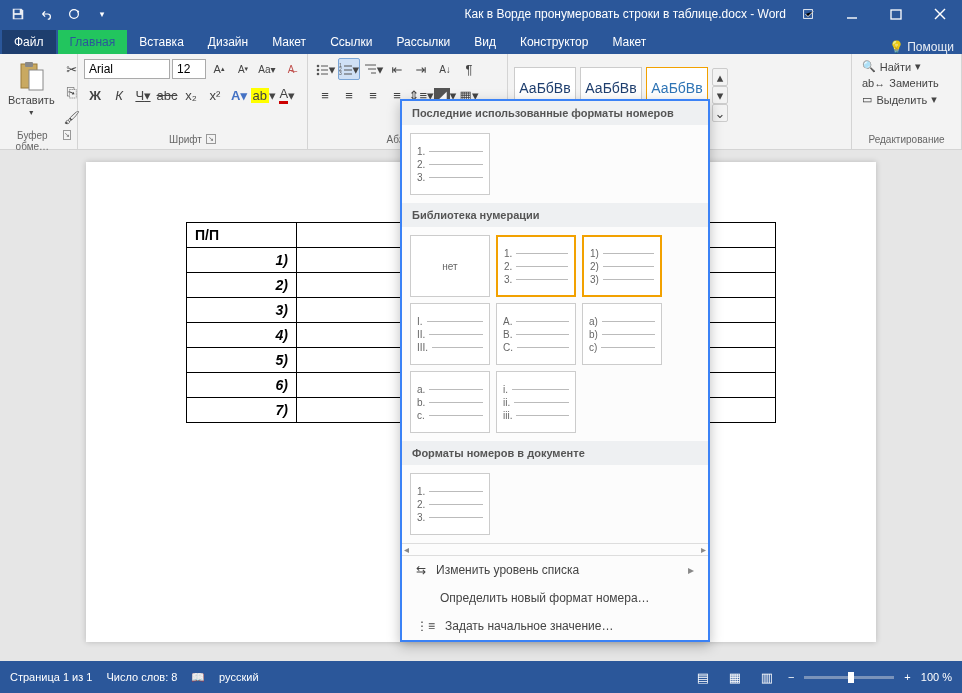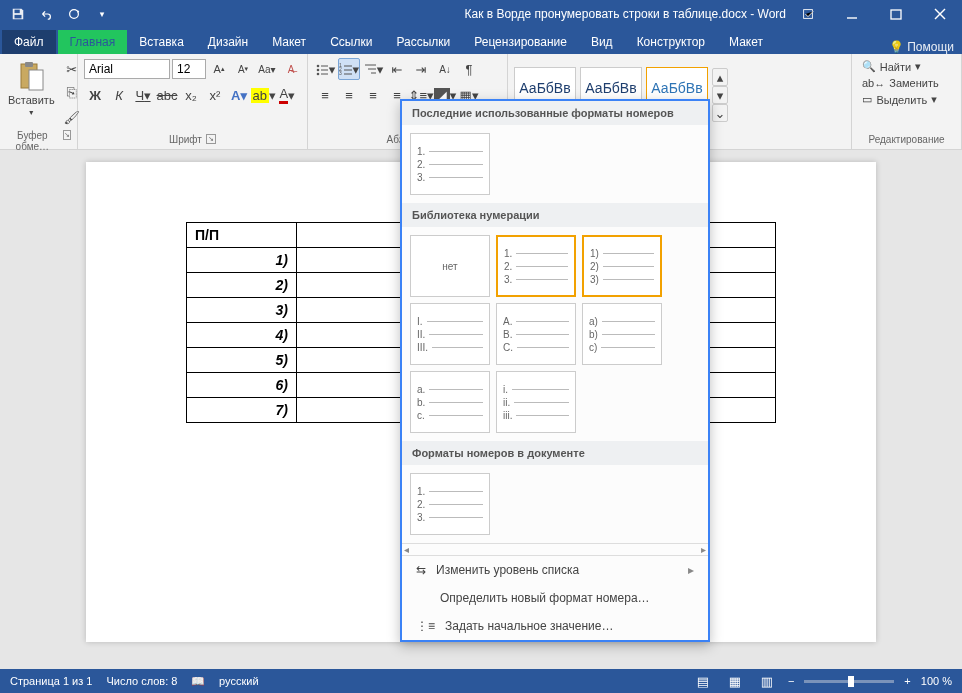--- a/index.html
+++ b/index.html
@@ -47,21 +47,21 @@
 
 
 .docarea { flex: 1; background: #e6e6e6; overflow: hidden; position: relative; }
 .page { background: #fff; width: 790px; height: 480px; margin: 12px auto 0; box-shadow: 0 0 6px rgba(0,0,0,.2); padding: 60px 100px; }
 table.doc { border-collapse: collapse; width: 100%; }
 table.doc td { border: 1px solid #000; height: 25px; padding: 2px 8px; font-size: 14px; }
 table.doc td:first-child { width: 110px; text-align: right; font-weight: bold; font-style: italic; margin-left: 12px; }
 table.doc td.header { font-weight: bold; font-style: normal; text-align: left; }
 
 
-.statusbar { background: #2b579a; color: #fff; height: 24px; display: flex; align-items: center; font-size: 11px; padding: 8px 10px; gap: 14px; }
+.statusbar { background: #2b579a; color: #fff; height: 24px; display: flex; align-items: center; font-size: 11px; padding: 16px 10px; gap: 14px; }
 .statusbar .right { margin-left: auto; display: flex; align-items: center; gap: 10px; }
 .zoom-slider { width: 90px; height: 3px; background: #7a93ba; position: relative; }
 .zoom-slider .thumb { position: absolute; left: 44px; top: -4px; width: 6px; height: 11px; background: #fff; }
 
 
 .num-panel { position: absolute; left: 400px; top: 99px; width: 310px; background: #fcfcfc; border: 2px solid #3b82f6; box-shadow: 0 4px 12px rgba(0,0,0,.25); z-index: 50; font-size: 12px; color: #444; }
 .np-hdr { background: #eef0f2; padding: 6px 10px; font-size: 11px; color: #555; font-weight: 600; }
 .np-body { padding: 8px; }
 .np-grid { display: flex; flex-wrap: wrap; gap: 6px; }
 .np-item { border: 1px solid #ccc; background: #fff; width: 80px; height: 62px; padding: 6px 6px; font-size: 10px; color: #666; cursor: pointer; display: flex; flex-direction: column; justify-content: center; gap: 2px; }
@@ -132,21 +132,20 @@
   </div>
 
   <div class="tabs">
     <div class="tab file">Файл</div>
     <div class="tab active">Главная</div>
     <div class="tab">Вставка</div>
     <div class="tab">Дизайн</div>
     <div class="tab">Макет</div>
     <div class="tab">Ссылки</div>
     <div class="tab">Рассылки</div>
-    <div class="tab">Рецензирование</div>
     <div class="tab">Вид</div>
     <div class="tab">Конструктор</div>
     <div class="tab">Макет</div>
     <div class="right">
       <span style="opacity:.9">💡 <span>Помощи</span></span>
     </div>
   </div>
 
   <div class="ribbon">
 

